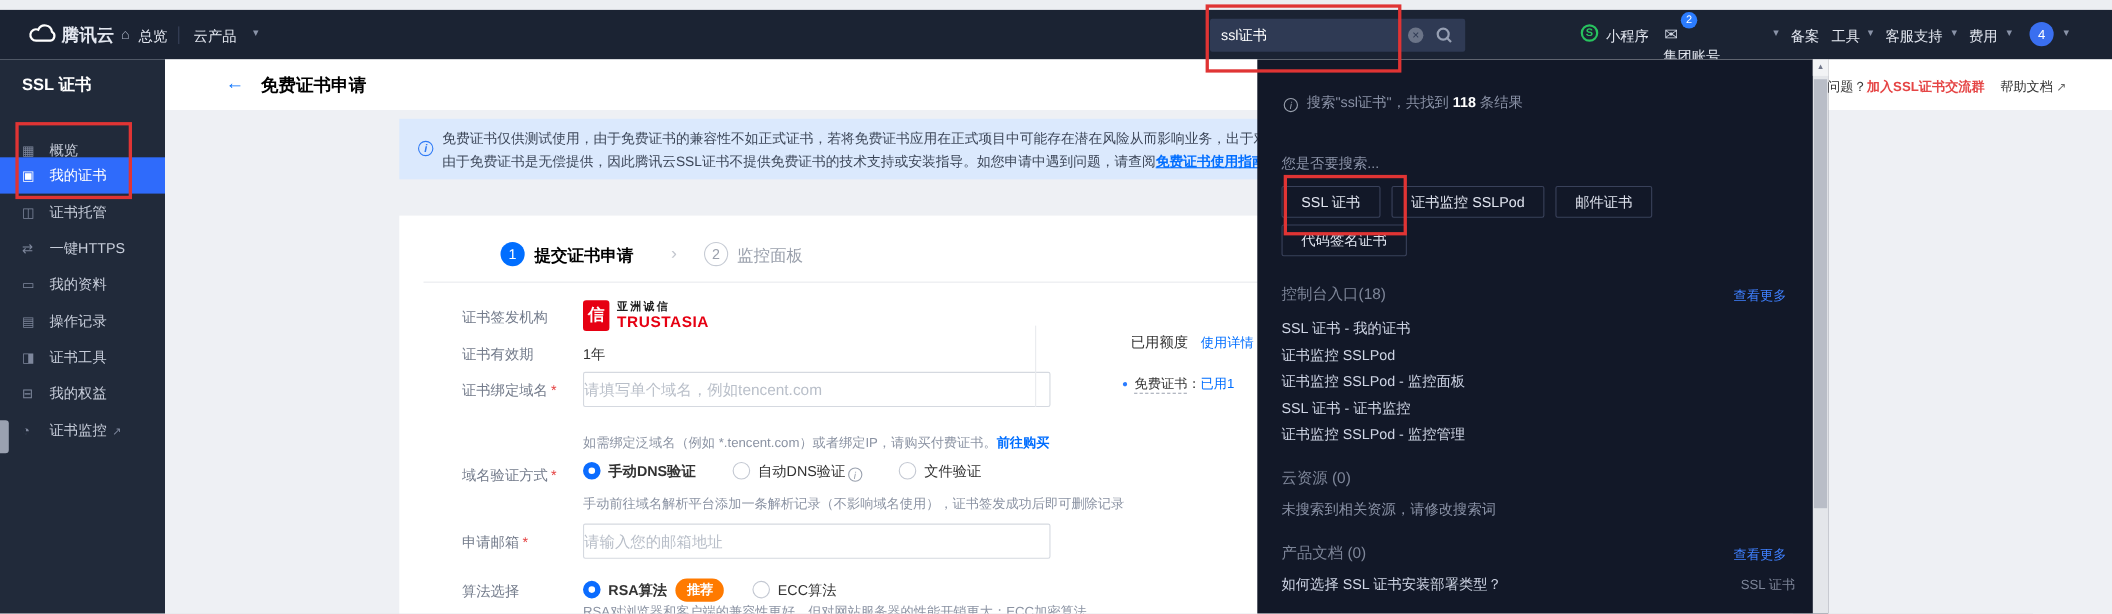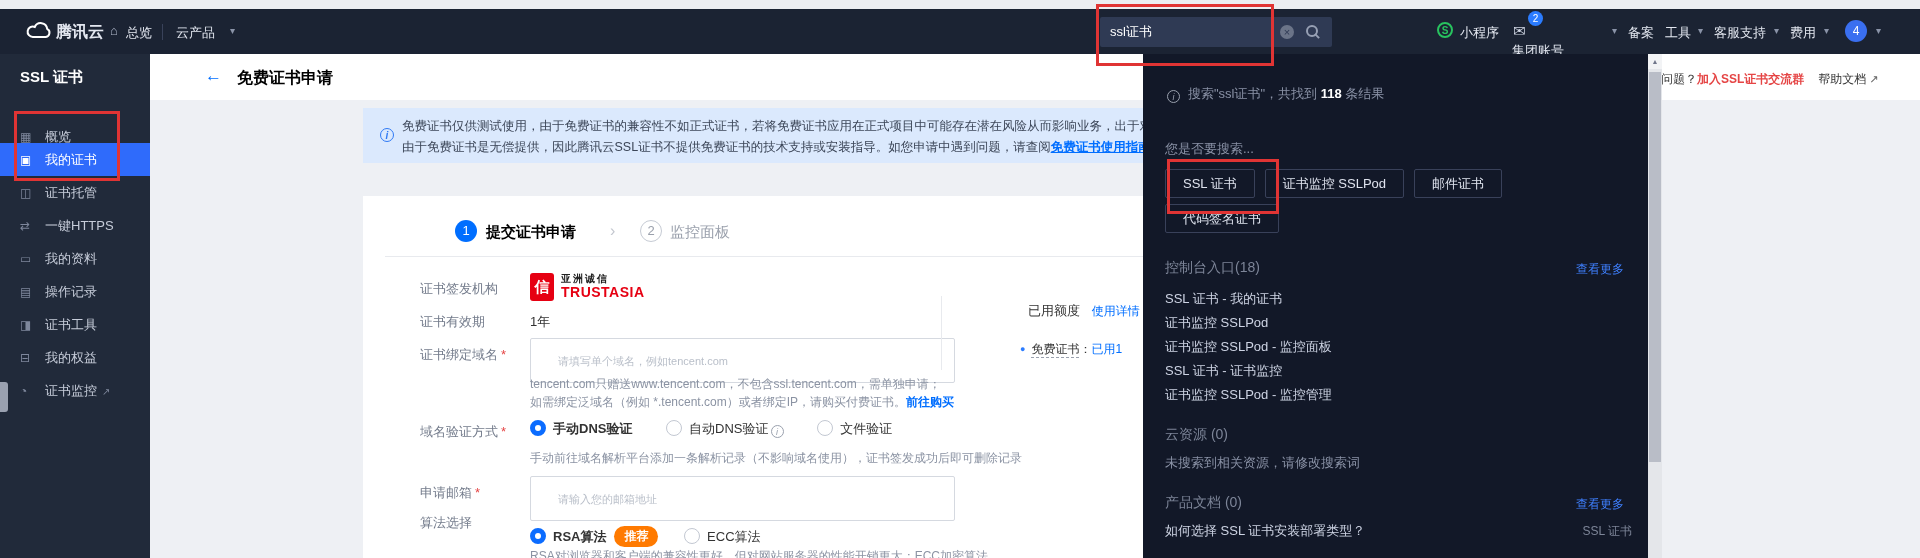--- a/index.html
+++ b/index.html
@@ -63,22 +63,22 @@
   .step-circle{position:absolute;width:22px;height:22px;border-radius:50%;text-align:center;line-height:22px;font-size:13px;}
   .step-circle.on{background:#006eff;color:#fff;}
   .step-circle.off{border:1px solid #c6cbd4;color:#9aa0ac;line-height:20px;background:#fff;}
   .step-label-on{position:absolute;font-size:15px;font-weight:bold;color:#000;}
   .step-label-off{position:absolute;font-size:15px;color:#9aa0ac;}
   .step-chev{position:absolute;color:#c3c7cf;font-size:16px;}
   #card .divider{position:absolute;left:22px;right:22px;top:60px;height:1px;background:#e8eaee;}
   .flabel{position:absolute;left:57px;font-size:13px;color:#737b8b;white-space:nowrap;}
   .req{color:#e54545;margin-left:3px;}
   .fval{position:absolute;left:167px;font-size:13px;color:#333;}
-  .finput{position:absolute;left:167px;width:425px;height:45px;border:1px solid #d5d9e0;border-radius:2px;
-    font-size:11px;color:#333;padding:0 27px;outline:none;font-family:inherit;background:#fff;}
+  .finput{position:absolute;left:167px;width:425px;height:32px;border:1px solid #d5d9e0;border-radius:2px;
+    font-size:14px;color:#333;padding:0 0;outline:none;font-family:inherit;background:#fff;}
   .finput::placeholder{color:#b9bfc9;}
   .fhelp{position:absolute;left:167px;font-size:12px;color:#8b93a3;white-space:nowrap;}
   .radio{display:inline-block;width:16px;height:16px;border-radius:50%;vertical-align:-3px;margin-right:7px;}
   .radio.on{border:5px solid #0b6cff;background:#fff;}
   .radio.off{border:1px solid #c3c8d2;background:#fff;}
   .radiorow{position:absolute;left:167px;font-size:13px;color:#333;white-space:nowrap;}
   .radiorow .opt{margin-right:30px;cursor:pointer;}
   .opt-strong{font-weight:bold;}
   .info-gray{display:inline-block;width:13px;height:13px;border-radius:50%;border:1px solid #9aa1ae;color:#9aa1ae;
     font-size:9px;line-height:12px;text-align:center;font-style:italic;vertical-align:-2px;margin-left:2px;}
@@ -225,37 +225,36 @@
       <span id="ta-box">信</span>
       <span id="ta-cn">亚洲诚信</span>
       <span id="ta-en">TRUSTASIA</span>
     </span>
 
     <span class="flabel" style="top:117px;">证书有效期</span>
     <span class="fval" style="top:117px;">1年</span>
 
     <span class="flabel" style="top:150px;"><span>证书绑定域名</span><span class="req">*</span></span>
     <input class="finput" style="top: 142px;" placeholder="请填写单个域名，例如tencent.com">
-    <span class="fhelp" style="top:180px;">tencent.com只赠送www.tencent.com，不包含ssl.tencent.com，需单独申请；</span>
     <span class="fhelp" style="top:198px;">
       <span>如需绑定泛域名（例如 *.tencent.com）或者绑定IP，请购买付费证书。</span><span class="bluelink" style="font-weight:bold;">前往购买</span>
     </span>
 
     <span class="flabel" style="top:227px;"><span>域名验证方式</span><span class="req">*</span></span>
     <span class="radiorow" style="top:224px;">
       <span class="opt"><span class="radio on"></span><span class="opt-strong">手动DNS验证</span></span>
       <span class="opt"><span class="radio off"></span><span>自动DNS验证</span><span class="info-gray">i</span></span>
       <span class="opt"><span class="radio off"></span><span>文件验证</span></span>
     </span>
     <span class="fhelp" style="top:254px;">手动前往域名解析平台添加一条解析记录（不影响域名使用），证书签发成功后即可删除记录</span>
 
     <span class="flabel" style="top:288px;"><span>申请邮箱</span><span class="req">*</span></span>
     <input class="finput" style="top: 280px;" placeholder="请输入您的邮箱地址">
 
-    <span class="flabel" style="top:318px;text-align:center;">算法选择</span>
+    <span class="flabel" style="top:333px;text-align:center;">算法选择</span>
     <span class="radiorow" style="top:330px;">
       <span><span class="radio on"></span><span class="opt-strong">RSA算法</span></span><span class="rec-badge">推荐</span>
       <span><span class="radio off"></span><span>ECC算法</span></span>
     </span>
     <span class="fhelp" style="top:352px;">RSA对浏览器和客户端的兼容性更好，但对网站服务器的性能开销更大；ECC加密算法</span>
   </div>
 
   <div id="quota-div" class="abs"></div>
   <div id="quota" class="abs">
     <span class="q1">

